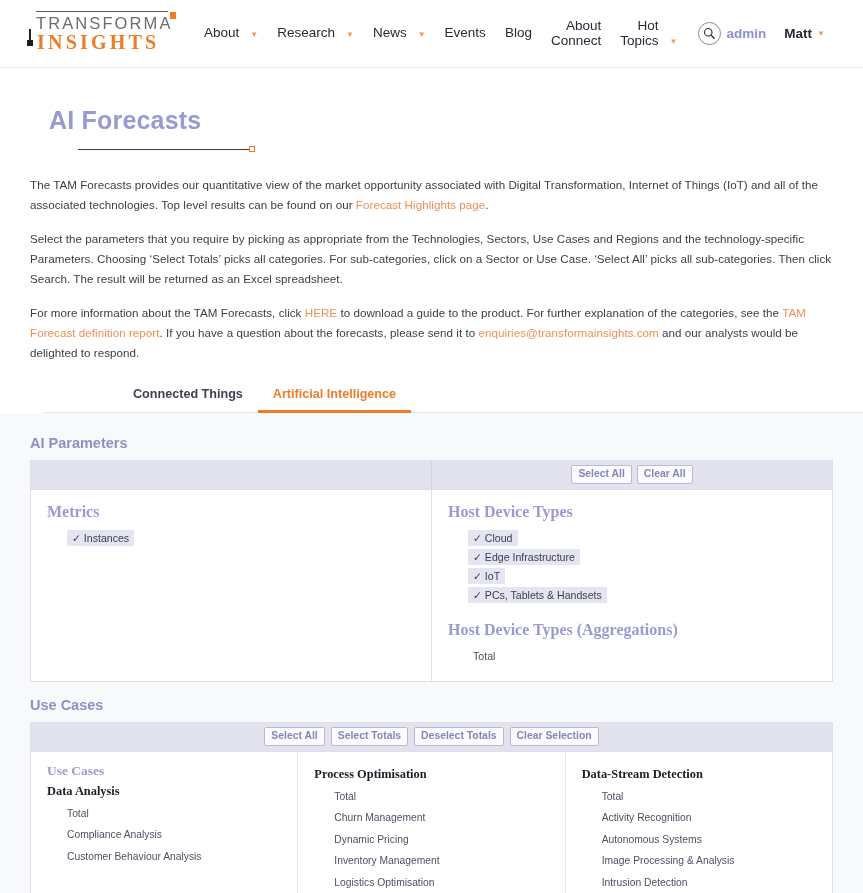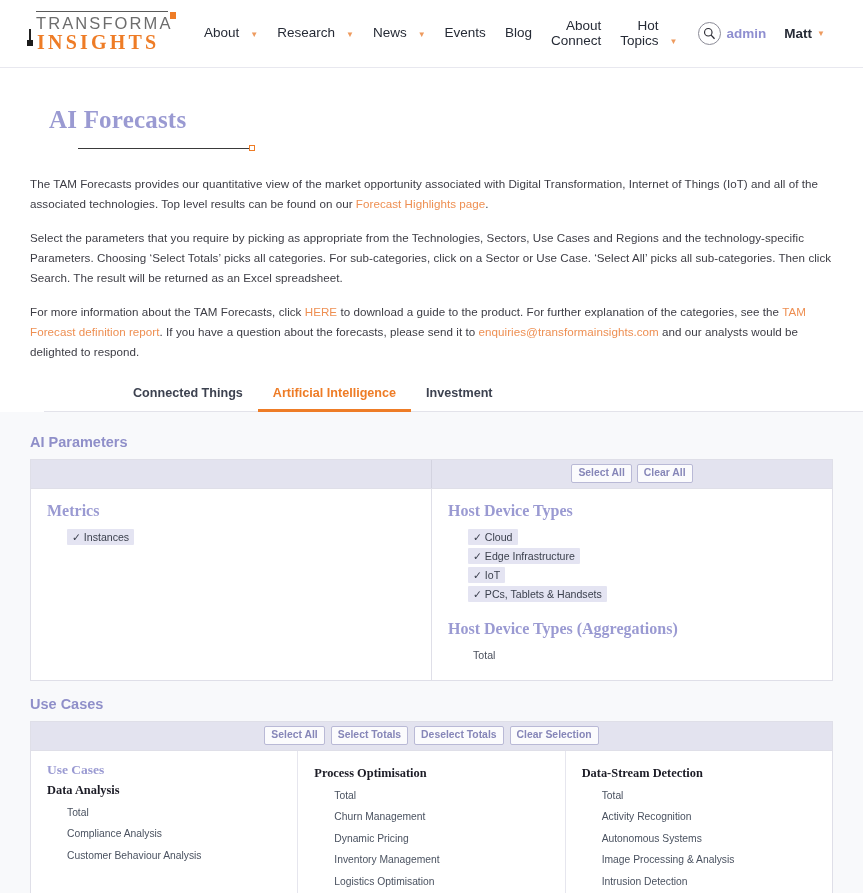--- a/index.html
+++ b/index.html
@@ -121,21 +121,21 @@
   .hdr-user {
     font-size: 13.5px; font-weight: bold;
     color: #262b36; cursor: pointer;
     display: flex; align-items: center; gap: 5px;
   }
   .hdr-user .caret { color: #ee9b5f; font-size: 8px; }
 
   
   .page-wrap { padding: 0 30px; background: #ffffff; }
   .page-title {
-    font-family: Liberation Serif, serif;
+    font-family: Liberation Sans, sans-serif;
     font-weight: bold;
     font-size: 25px;
     color: #9a9ad2;
     margin: 38px 0 0 19px;
     letter-spacing: 0.2px;
   }
   .title-rule {
     margin: 14px 0 0 48px;
     width: 172px;
     height: 1px;
@@ -368,21 +368,20 @@
 
   <div class="intro">
     <p id="para0"><span>The TAM Forecasts provides our quantitative view of the market opportunity associated with Digital Transformation, Internet of Things (IoT) and all of the associated technologies. Top level results can be found on our </span><a>Forecast Highlights page</a><span>.</span></p>
     <p id="para1"><span>Select the parameters that you require by picking as appropriate from the Technologies, Sectors, Use Cases and Regions and the technology-specific Parameters. Choosing ‘Select Totals’ picks all categories. For sub-categories, click on a Sector or Use Case. ‘Select All’ picks all sub-categories. Then click Search. The result will be returned as an Excel spreadsheet.</span></p>
     <p id="para2"><span>For more information about the TAM Forecasts, click </span><a>HERE</a><span> to download a guide to the product. For further explanation of the categories, see the </span><a>TAM Forecast definition report</a><span>. If you have a question about the forecasts, please send it to </span><a>enquiries@transformainsights.com</a><span> and our analysts would be delighted to respond.</span></p>
   </div>
 
   <div class="tabs">
     <div class="tab">Connected Things</div>
     <div class="tab active">Artificial Intelligence</div>
-    <div class="tab">Investment</div>
   </div>
 </div>
 
 <div class="grey-area">
 
   <div class="section-title">AI Parameters</div>
 
   <div class="panel">
     <div class="panel-toolbar">
       <div class="toolbar-left-cell"></div>

